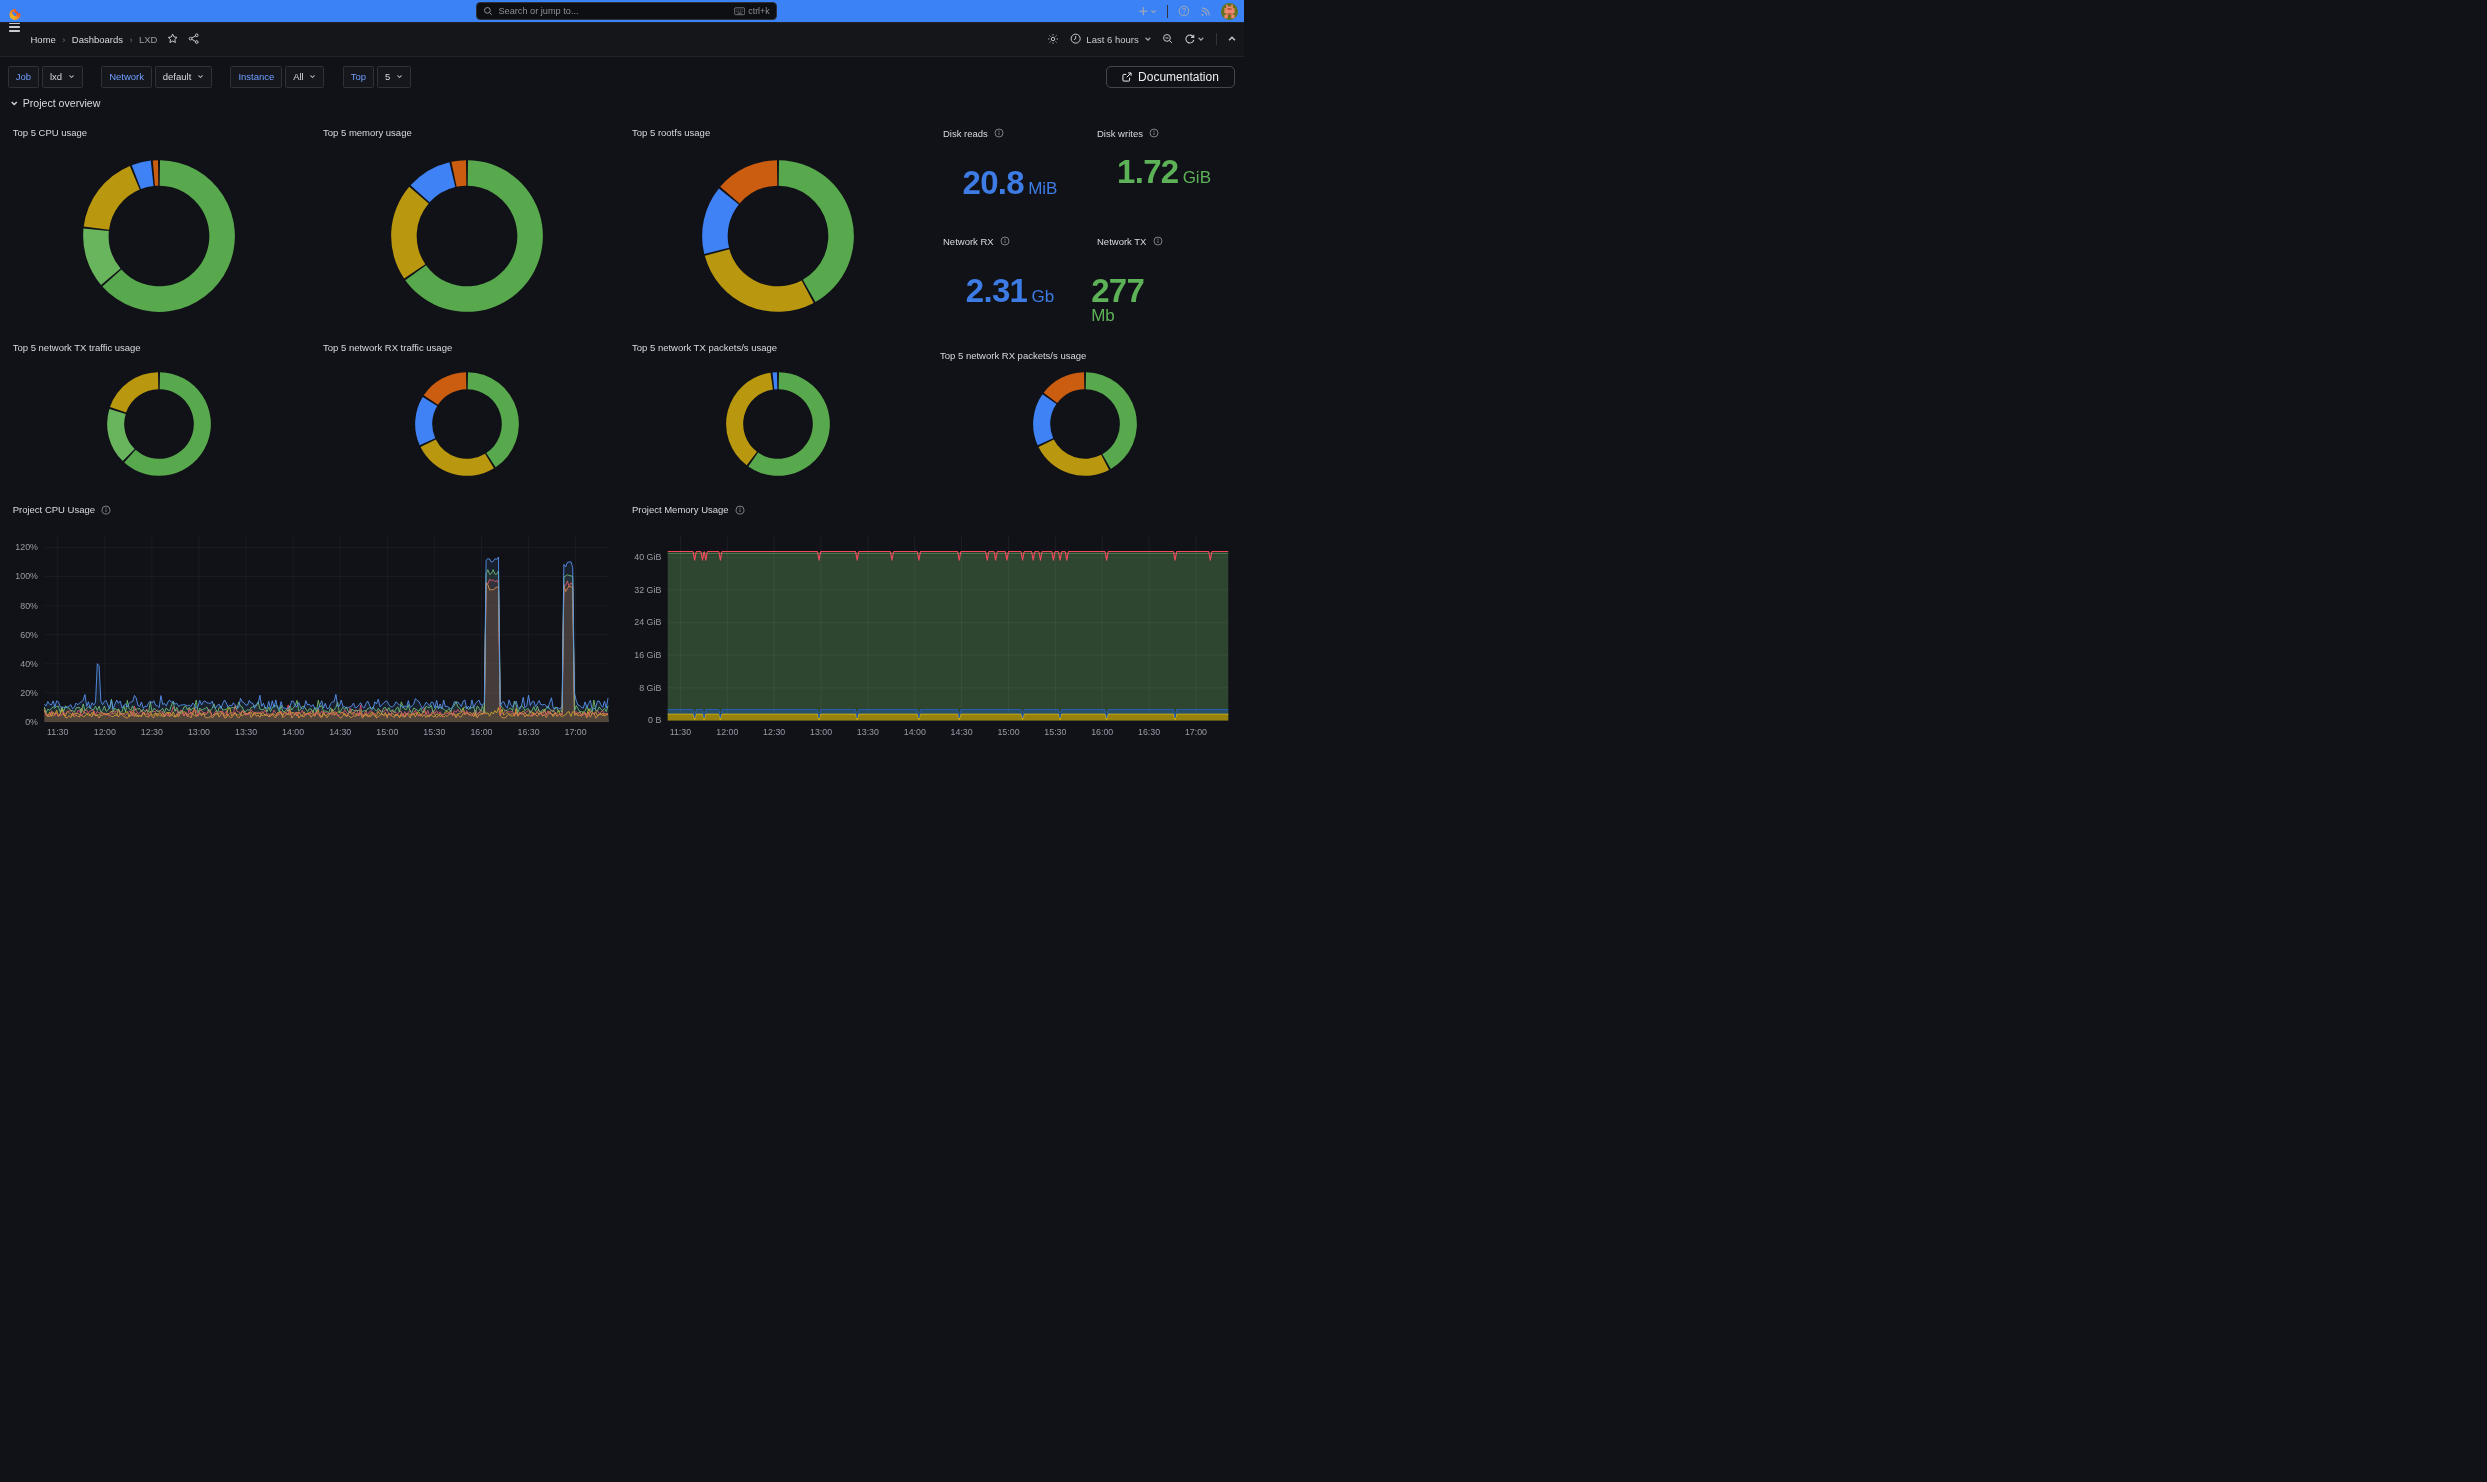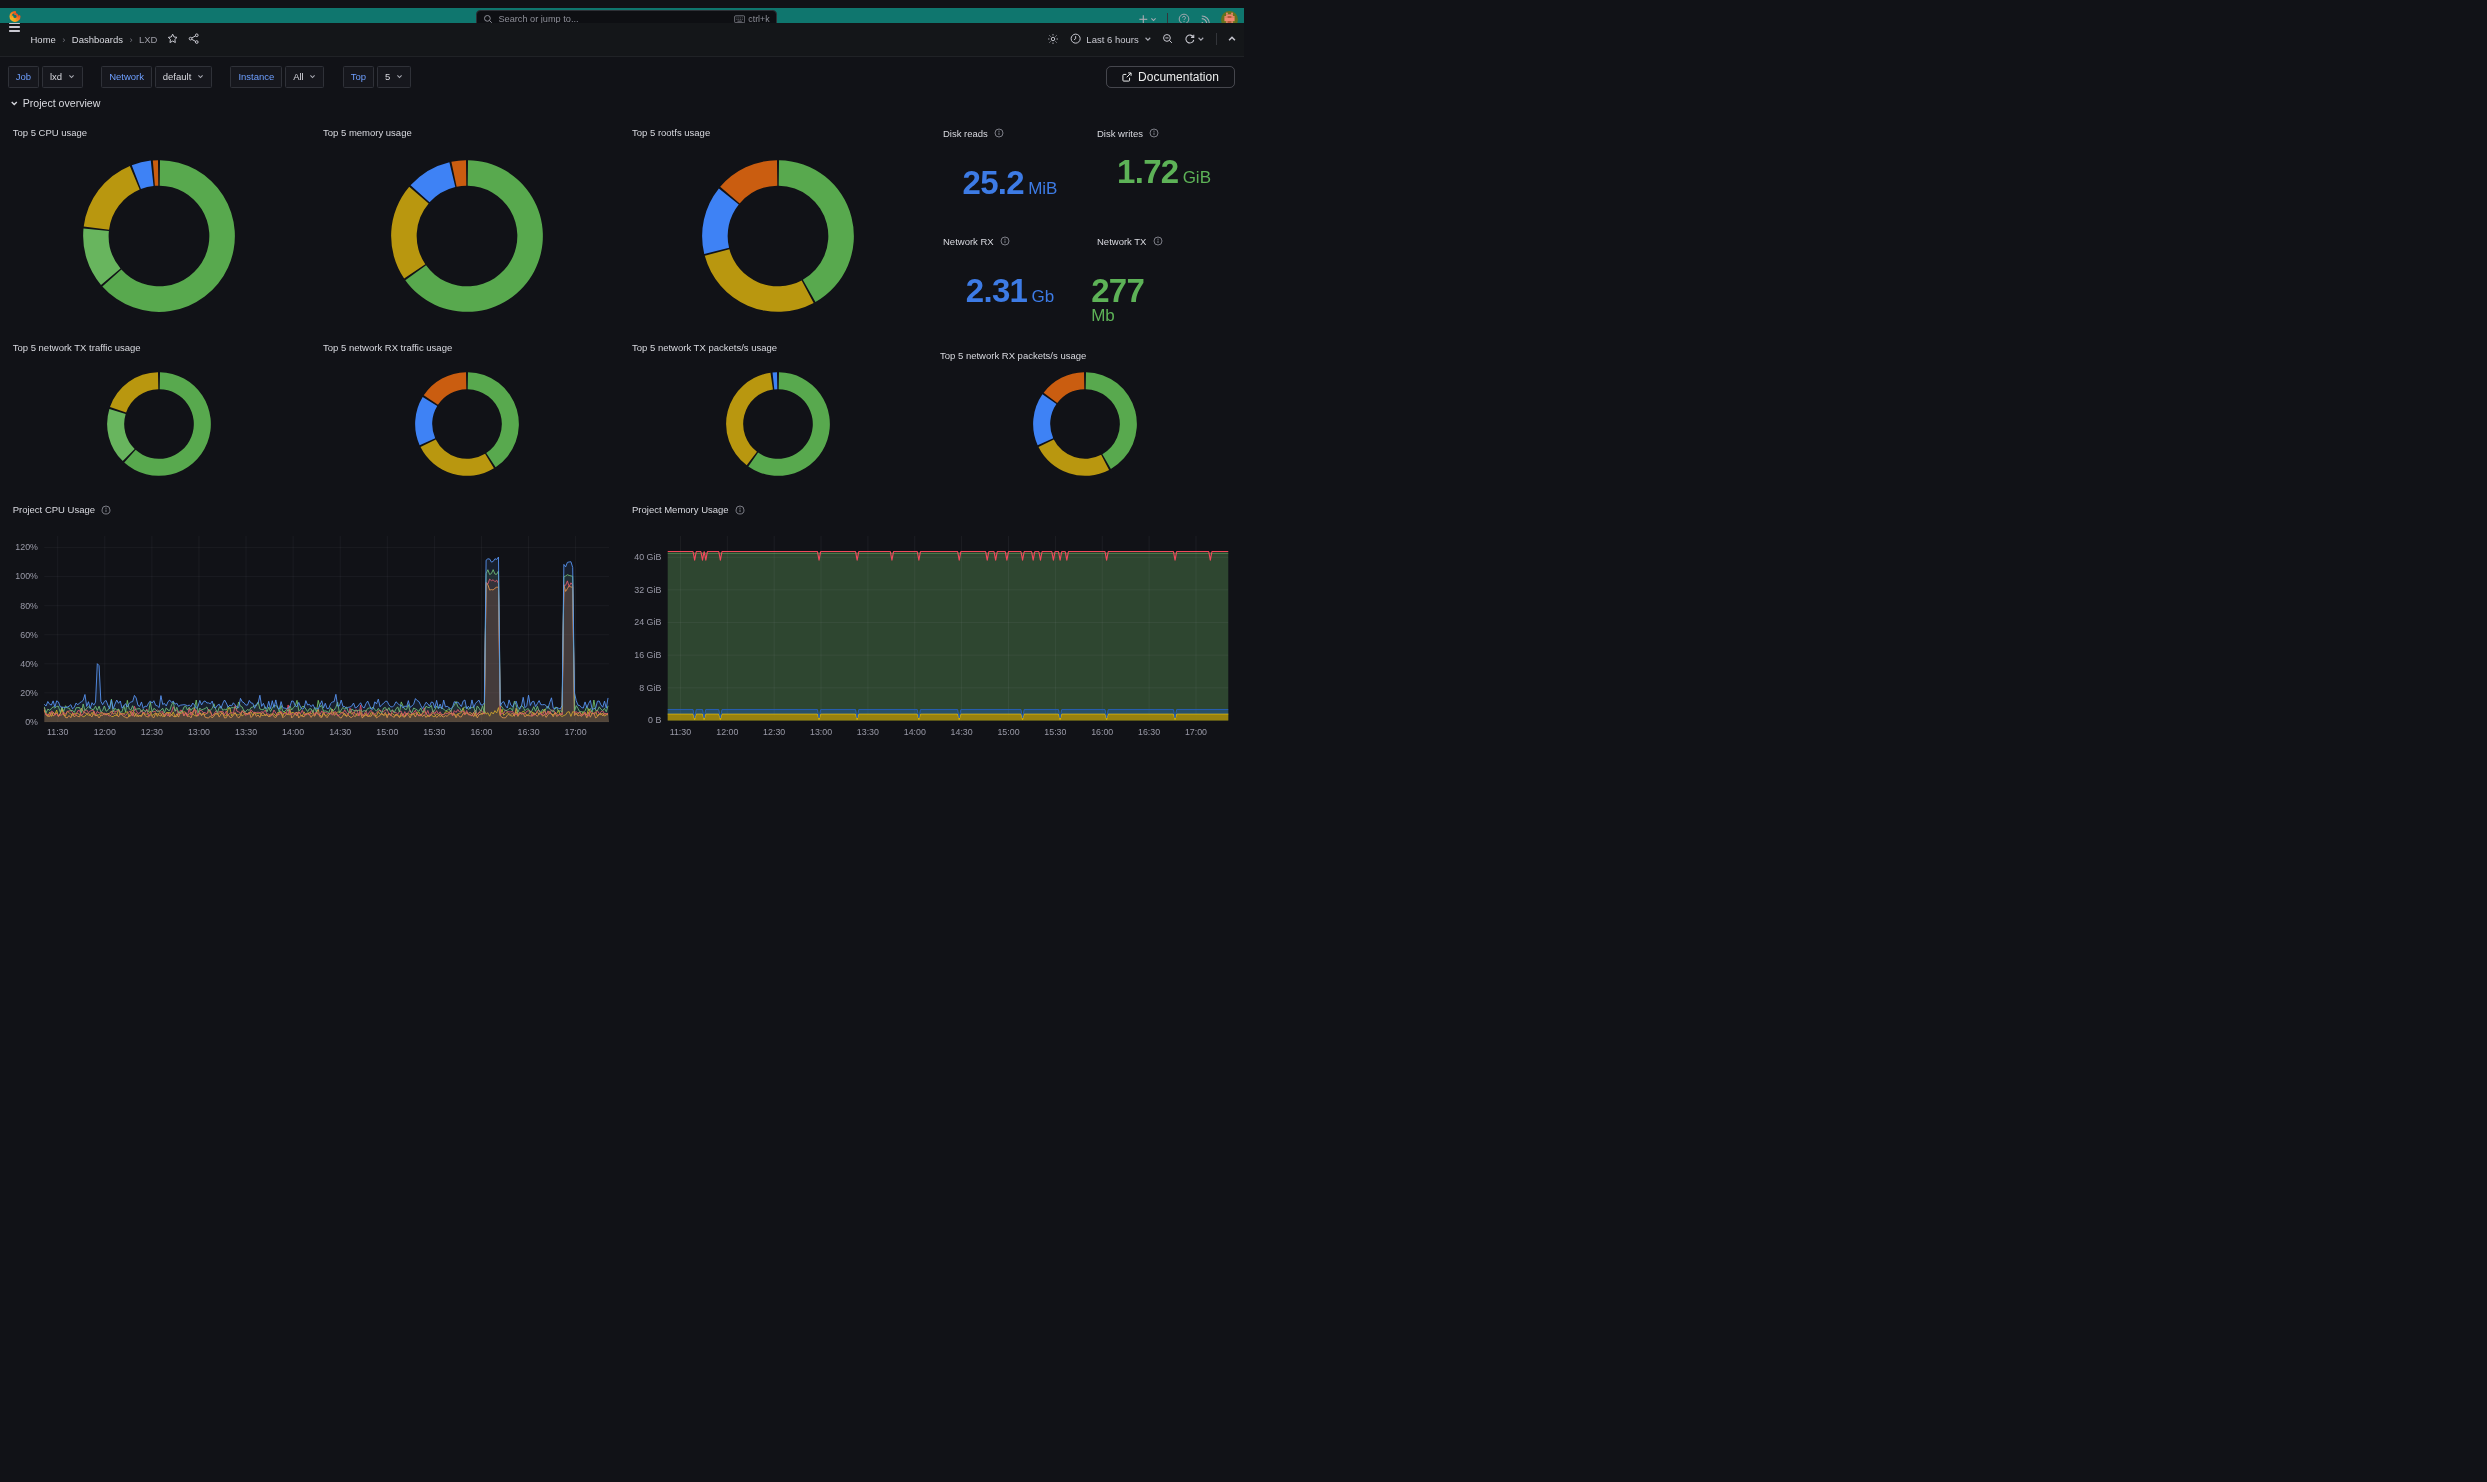--- a/index.html
+++ b/index.html
@@ -1,20 +1,20 @@
 <!DOCTYPE html>
 <html style="font-size:11.3px"><head>
 <meta charset="utf-8">
 <style>
   *{box-sizing:border-box;margin:0;padding:0}
   html,body{width:1244px;height:741px;background:#111217;overflow:hidden;
     font-family:"Liberation Sans",sans-serif;color:#d8d9df}
   #app{position:relative;width:1244px;height:741px}
-  .topbar{position:absolute;left:0;top:8px;width:100%;height:22.6px;background:#0f766e;
-    border-bottom:0.7px solid #202226;display:flex;align-items:flex-start}
+  .topbar{position:absolute;left:0;top:0;width:100%;height:22.6px;background:#3b82f6;
+    border-bottom:0.7px solid #202226;display:flex;align-items:flex-end}
   .logo{width:15.6px;height:15.6px;margin-left:7px;display:flex;align-items:center;justify-content:center;cursor:pointer}
   .searchbox{position:absolute;left:476px;top:2.1px;width:301px;height:18.4px;background:#0e0f13;
     border:0.7px solid #2e3036;border-radius:4.2px;display:flex;align-items:center;padding:0 6.4px;
     color:#8e8f98;font-size:9.2px;cursor:text}
   .searchbox .ph{margin-left:5px;flex:1}
   .shortcut{display:flex;align-items:center;gap:3.5px;color:#8e8f98;font-size:8.8px}
   .top-right{position:absolute;right:5.7px;top:0;height:22.6px;display:flex;align-items:center;gap:10px}
   .vdiv{width:0.7px;height:12.7px;background:#33353a}
   .iconbtn{display:flex;align-items:center;gap:2.1px;cursor:pointer;color:#a9aab3}
   .avatar{width:17px;height:17px;border-radius:50%;overflow:hidden;cursor:pointer}
@@ -337,21 +337,21 @@
       <div style="position: absolute; left: 933px; top: 115px; width: 154px; height: 112px;">
         <div class="ptitle" style="left: 10px; top: 12.7px;">
           <span>Disk reads</span>
           <svg width="10" height="10" viewBox="0 0 14 14" fill="none" stroke="#8e8f98" stroke-width="1.2">
             <circle cx="7" cy="7" r="5.6"></circle>
             <line x1="7" y1="6.4" x2="7" y2="9.8"></line>
             <circle cx="7" cy="4.4" r="0.8" fill="#8e8f98" stroke="none"></circle>
           </svg>
         </div>
         <div class="stat-val" style="top: 51px; color: rgb(61, 123, 229);">
-          <span class="stat-num">25.2</span>
+          <span class="stat-num">20.8</span>
           <span class="stat-unit">MiB</span>
         </div>
       </div>
       <div style="position: absolute; left: 1087px; top: 115px; width: 154px; height: 112px;">
         <div class="ptitle" style="left: 10px; top: 12.7px;">
           <span>Disk writes</span>
           <svg width="10" height="10" viewBox="0 0 14 14" fill="none" stroke="#8e8f98" stroke-width="1.2">
             <circle cx="7" cy="7" r="5.6"></circle>
             <line x1="7" y1="6.4" x2="7" y2="9.8"></line>
             <circle cx="7" cy="4.4" r="0.8" fill="#8e8f98" stroke="none"></circle>

